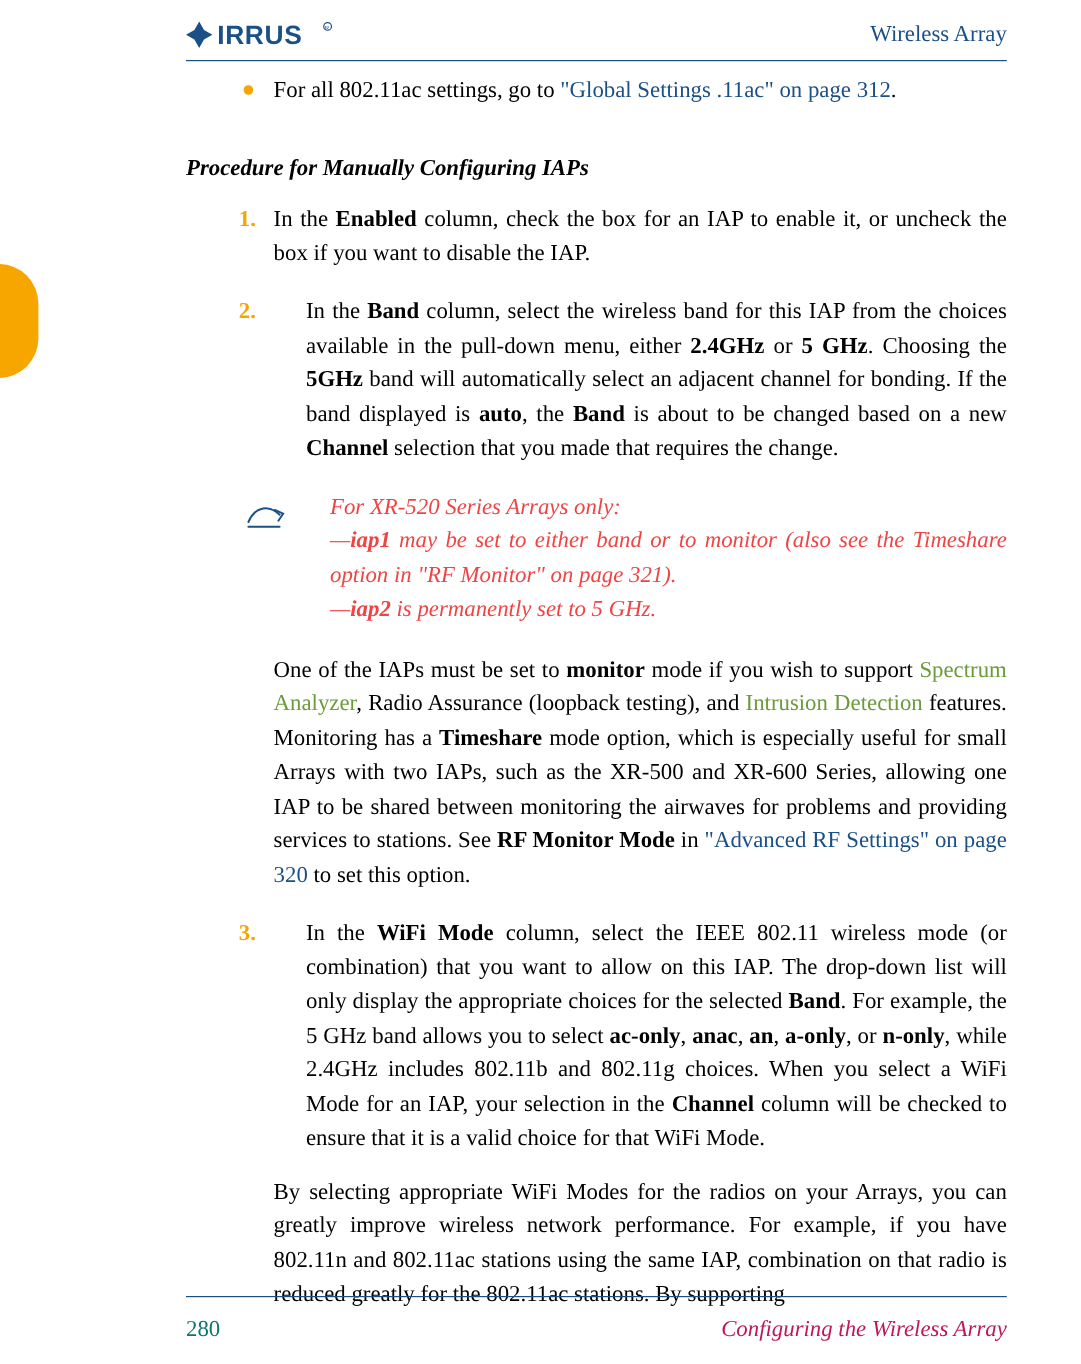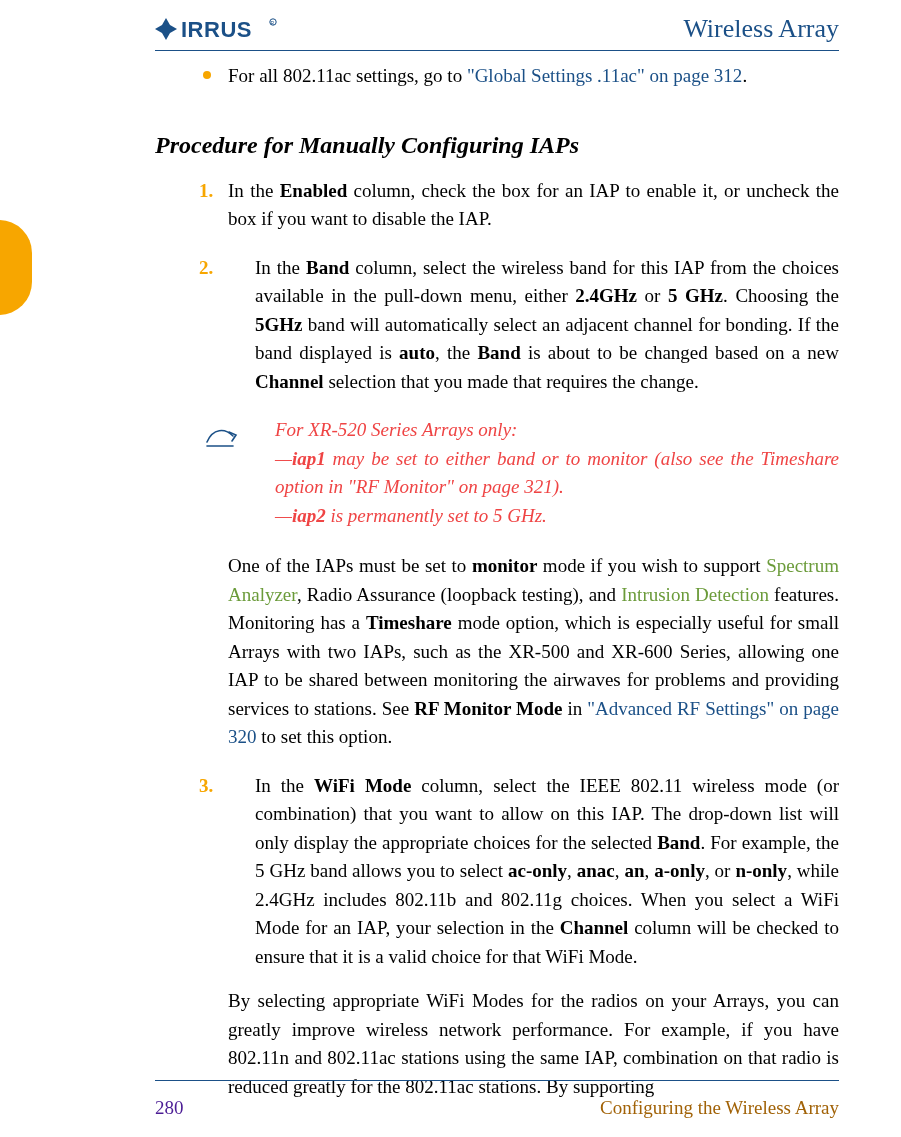--- a/index.html
+++ b/index.html
@@ -26,21 +26,21 @@
     align-items: center;
     justify-content: space-between;
   }
   .logo {
     display: flex;
     align-items: flex-end;
     height: 26px;
   }
   .header-right {
     color: #1b5087;
-    font-size: 26px;
+    font-size: 19px;
   }
   .header-rule {
     position: absolute;
     top: 42px;
     left: 155px;
     right: 62px;
     border: none;
     border-top: 1.2px solid #1b5087;
   }
   .side-tab {
@@ -71,21 +71,21 @@
     left: 48px;
     top: 9px;
     width: 8px;
     height: 8px;
     background: #f7a600;
     border-radius: 50%;
   }
   .proc-heading {
     font-style: italic;
     font-weight: bold;
-    font-size: 24px;
+    font-size: 19px;
     margin: 0 0 14px 0;
   }
   .step {
     position: relative;
     padding-left: 73px;
     margin-bottom: 20px;
     text-align: justify;
   }
   .step .num {
     position: absolute;
@@ -132,22 +132,22 @@
   .footer {
     position: absolute;
     left: 155px;
     right: 62px;
     bottom: 18px;
     display: flex;
     justify-content: space-between;
     align-items: baseline;
     font-size: 19px;
   }
-  .page-num { color: #4c1d95; }
-  .footer-right { color: #a16207; }
+  .page-num { color: #0f766e; }
+  .footer-right { color: #be185d; font-style: italic; }
   .step .continuation {
     padding-left: 0;
     text-align: justify;
     margin-bottom: 16px;
   }
   .body-after-note {
     padding-left: 73px;
     text-align: justify;
     margin-bottom: 20px;
   }

